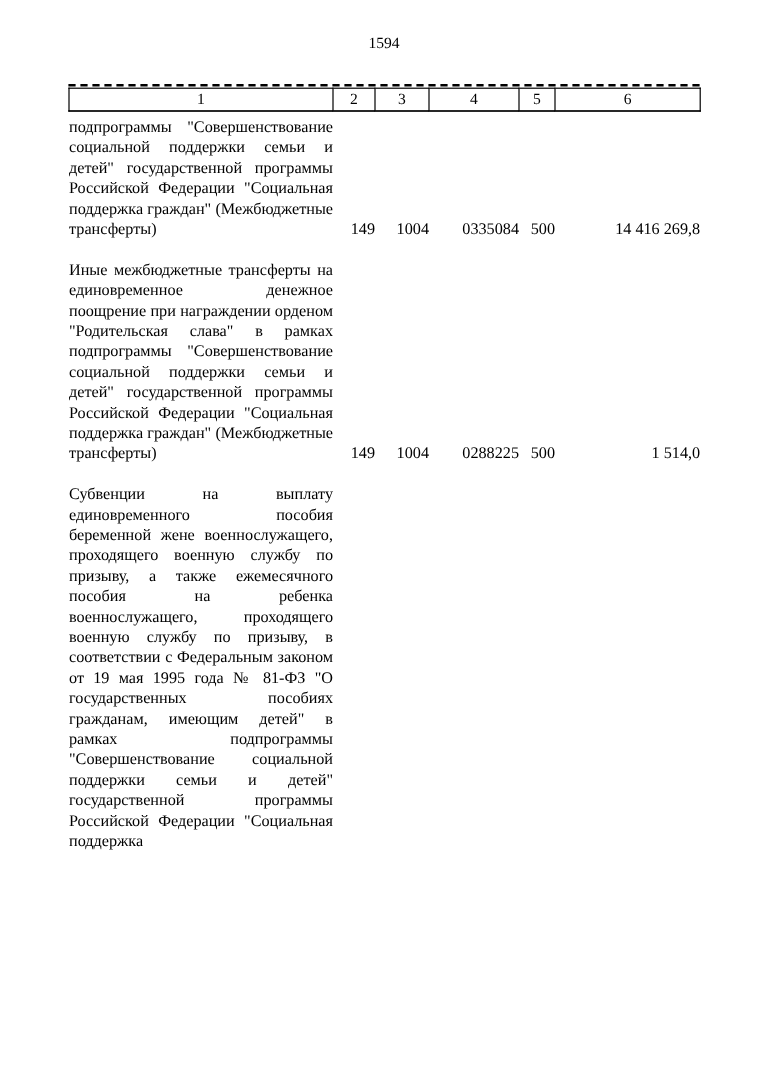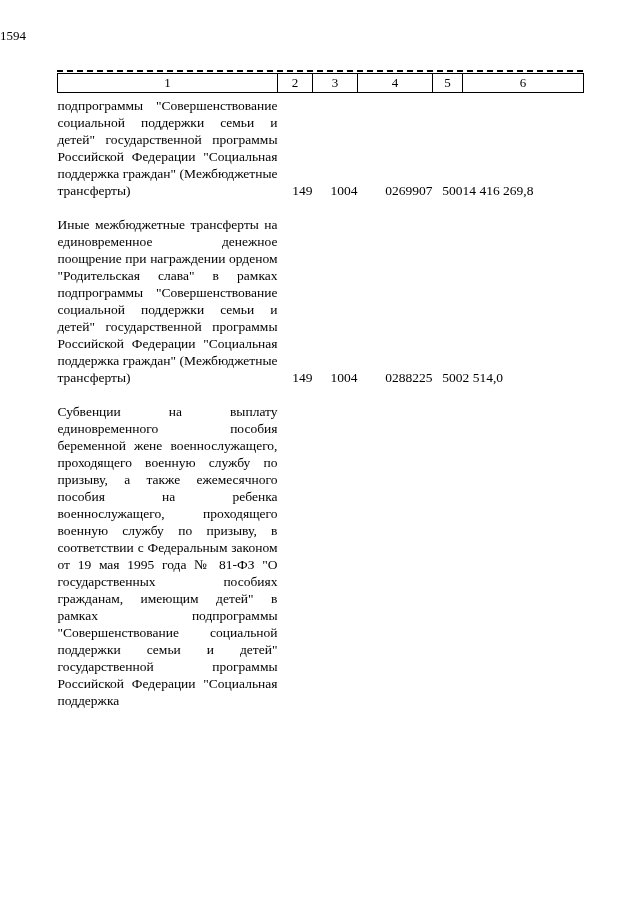--- a/index.html
+++ b/index.html
@@ -14,21 +14,21 @@
   }
   .page {
     position: relative;
     width: 640px;
     height: 905px;
     background: #ffffff;
     overflow: hidden;
   }
   .page-number {
     margin-top: 28px;
-    text-align: left;
+    text-align: center;
     font-size: 13px;
   }
   .table-wrap {
     width: 526px;
     margin: 26px auto 0 auto;
   }
   .dashed-rule {
     border-top: 2.5px dashed #000;
     height: 0;
     margin-bottom: 1px;
@@ -57,21 +57,21 @@
   }
   td.desc {
     text-align: justify;
     text-justify: inter-word;
   }
   td.code {
     text-align: right;
     white-space: nowrap;
   }
   td.amount {
-    text-align: left;
+    text-align: right;
     white-space: nowrap;
   }
 </style>
 </head>
 <body>
 
 <div class="page">
 
   <div class="page-number">1594</div>
 
@@ -97,32 +97,32 @@
           <th>5</th>
           <th>6</th>
         </tr>
       </thead>
 
       <tbody>
         <tr>
           <td class="desc">подпрограммы "Совершенствование социальной поддержки семьи и детей" государственной программы Российской Федерации "Социальная поддержка граждан" (Межбюджетные трансферты)</td>
           <td class="code">149</td>
           <td class="code">1004</td>
-          <td class="code">0269907</td>
+          <td class="code">0335084</td>
           <td class="code">500</td>
           <td class="amount">14 416 269,8</td>
         </tr>
 
         <tr>
           <td class="desc">Иные межбюджетные трансферты на единовременное денежное поощрение при награждении орденом "Родительская слава" в рамках подпрограммы "Совершенствование социальной поддержки семьи и детей" государственной программы Российской Федерации "Социальная поддержка граждан" (Межбюджетные трансферты)</td>
           <td class="code">149</td>
           <td class="code">1004</td>
           <td class="code">0288225</td>
           <td class="code">500</td>
-          <td class="amount">2 514,0</td>
+          <td class="amount">1 514,0</td>
         </tr>
 
         <tr>
           <td class="desc">Субвенции на выплату единовременного пособия беременной жене военнослужащего, проходящего военную службу по призыву, а также ежемесячного пособия на ребенка военнослужащего, проходящего военную службу по призыву, в соответствии с Федеральным законом от 19 мая 1995 года № 81-ФЗ "О государственных пособиях гражданам, имеющим детей" в рамках подпрограммы "Совершенствование социальной поддержки семьи и детей" государственной программы Российской Федерации "Социальная поддержка</td>
           <td class="code"></td>
           <td class="code"></td>
           <td class="code"></td>
           <td class="code"></td>
           <td class="amount"></td>
         </tr>

